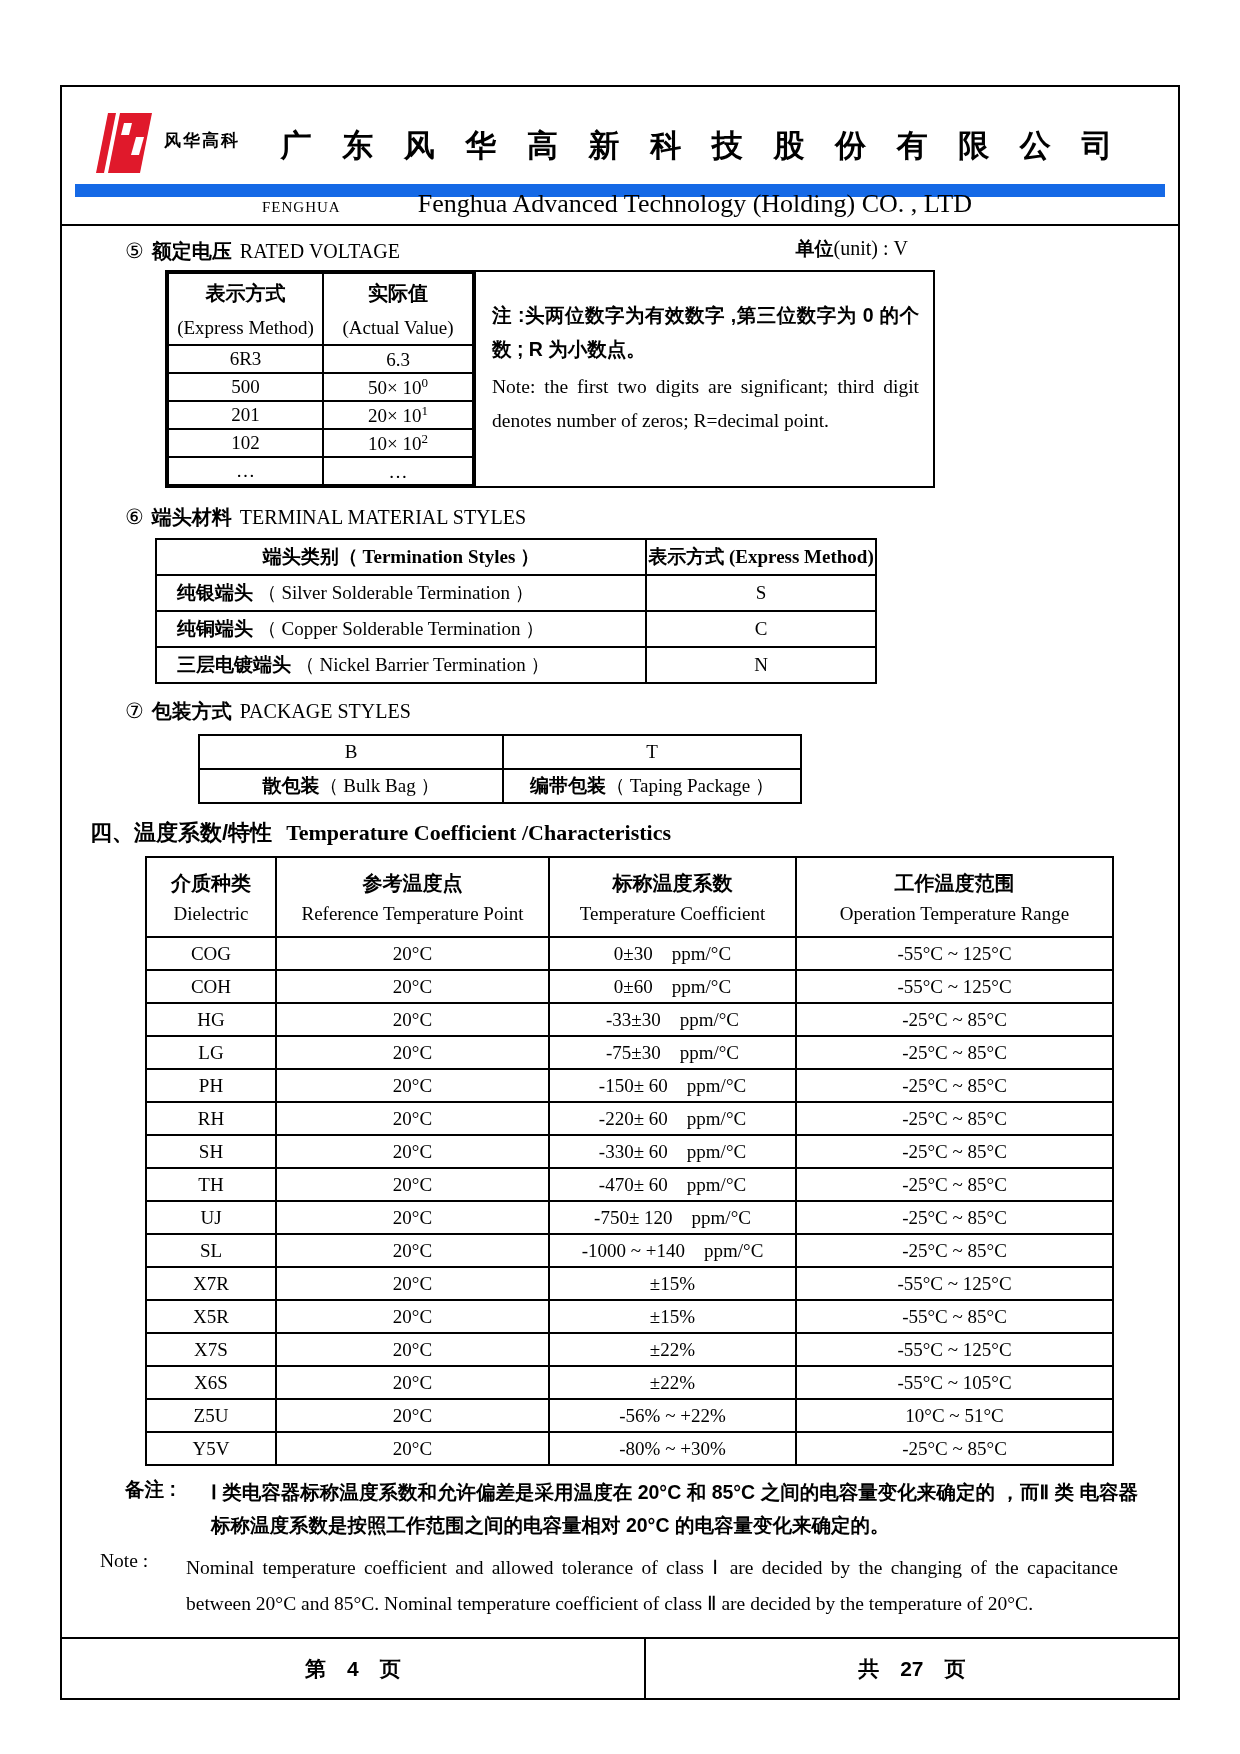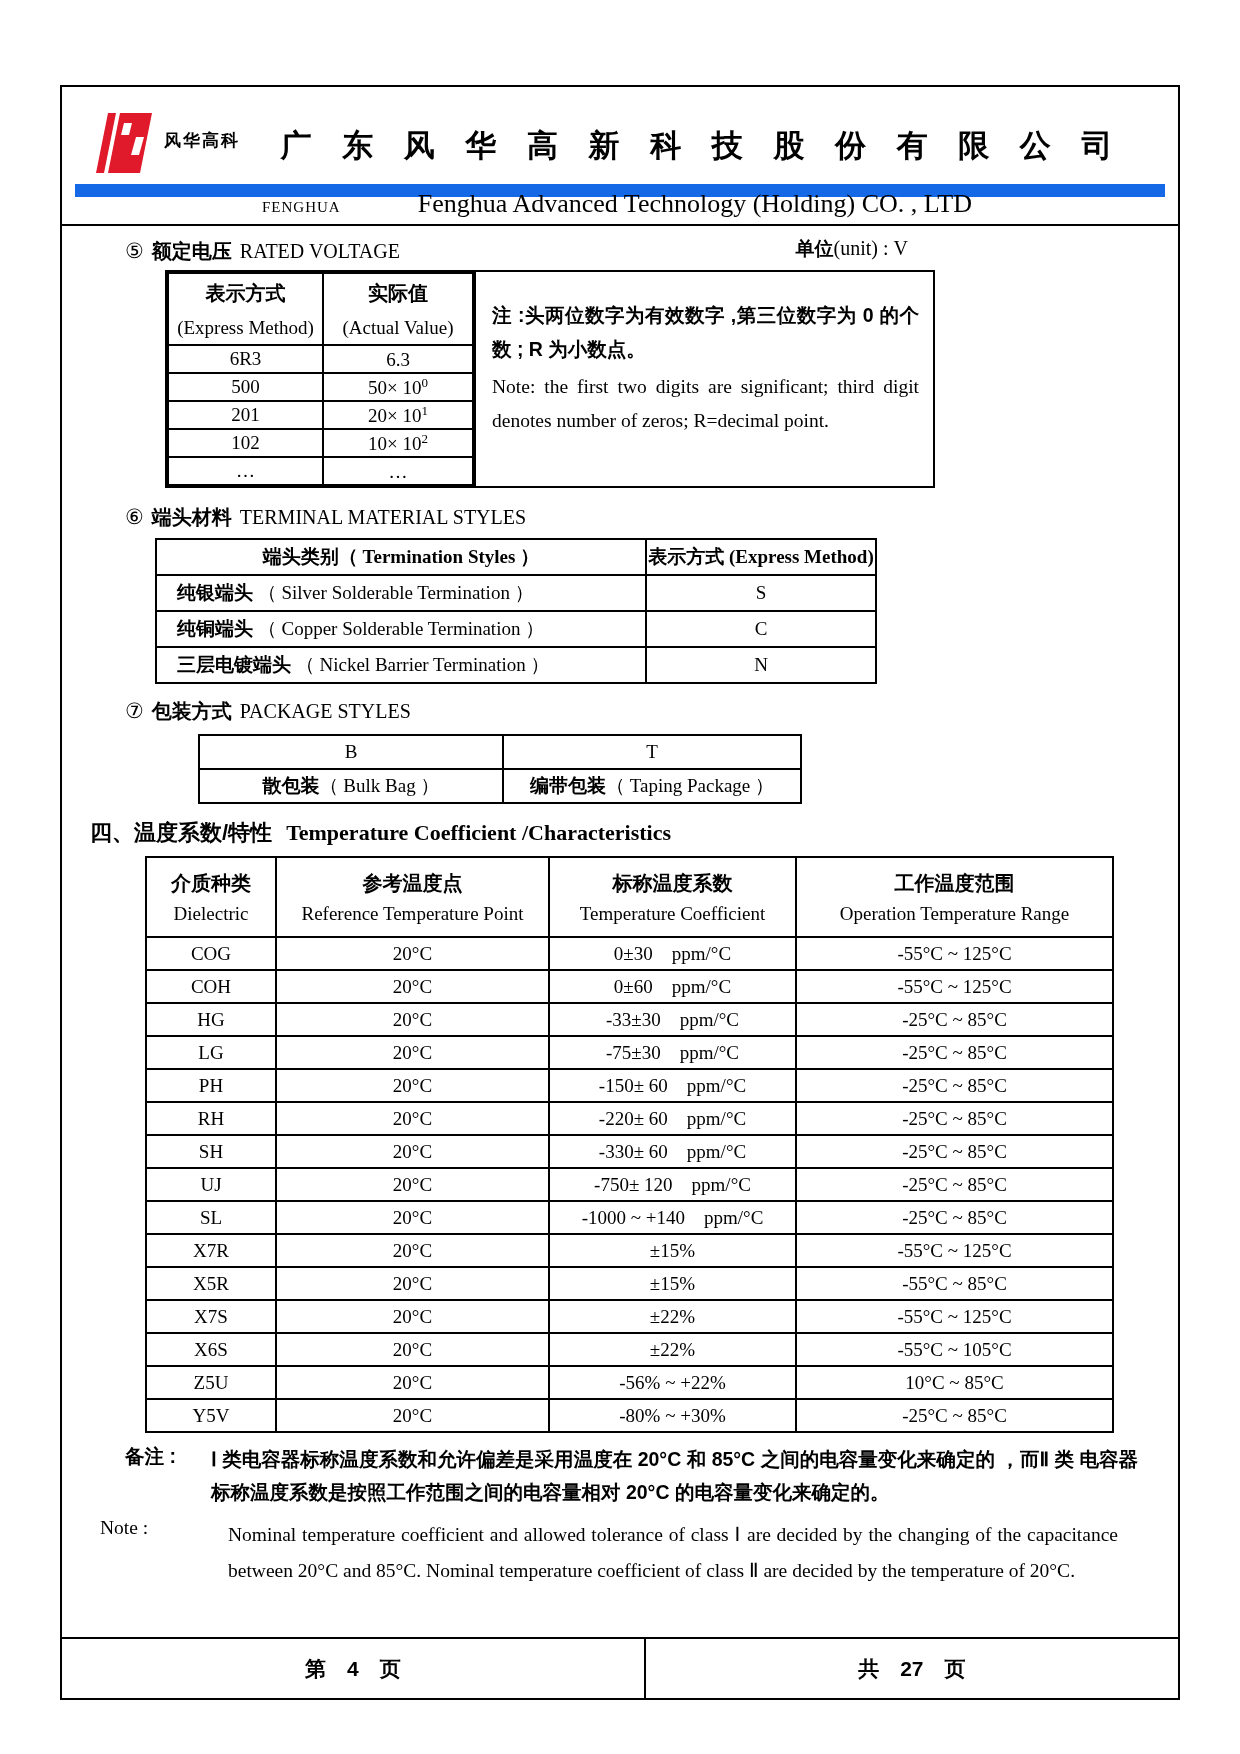--- a/index.html
+++ b/index.html
@@ -83,21 +83,21 @@
   .tc col:nth-child(4) { width: 317px; }
   .tc th { height: 80px; }
   .tc td { height: 33px; }
   .tc .hcn { font-size: 20px; margin-bottom: 6px; }
   .tc .hen { font-size: 19px; font-weight: normal; font-family: "Liberation Serif", serif; }
 
   
   .remark { display: flex; margin: 10px 0 0 0; }
   .remark .lbl { width: 80px; font-size: 19.5px; white-space: nowrap; }
   .remark .txt { flex: 1; font-size: 19.5px; line-height: 1.7; text-align: justify; padding-left: 6px; }
-  .note-en { display: flex; margin: 8px 0 0 -25px; gap: 42px; }
+  .note-en { display: flex; margin: 8px 0 0 -25px; }
   .note-en .lbl { width: 82px; font-size: 19.5px; white-space: nowrap; }
   .note-en .txt { flex: 1; font-size: 19.5px; line-height: 1.85; text-align: justify; padding-left: 4px; padding-right: 20px; }
 
   
   .footer {
     position: absolute; left: 0; right: 0; bottom: 0; height: 61px;
     border-top: 2px solid #000; display: flex;
   }
   .footer .cell { display: flex; align-items: center; justify-content: center; font-size: 21px; }
   .footer .cell.left { width: 52.3%; border-right: 2px solid #000; }
@@ -326,20 +326,26 @@
           <td>-220± 60 ppm/°C</td>
           <td>-25°C ~ 85°C</td>
         </tr>
           <tr>
           <td>SH</td>
           <td>20°C</td>
           <td>-330± 60 ppm/°C</td>
           <td>-25°C ~ 85°C</td>
         </tr>
           <tr>
+          <td>TH</td>
+          <td>20°C</td>
+          <td>-470± 60 ppm/°C</td>
+          <td>-25°C ~ 85°C</td>
+        </tr>
+          <tr>
           <td>UJ</td>
           <td>20°C</td>
           <td>-750± 120 ppm/°C</td>
           <td>-25°C ~ 85°C</td>
         </tr>
           <tr>
           <td>SL</td>
           <td>20°C</td>
           <td>-1000 ~ +140 ppm/°C</td>
           <td>-25°C ~ 85°C</td>
@@ -365,21 +371,21 @@
           <tr>
           <td>X6S</td>
           <td>20°C</td>
           <td>±22%</td>
           <td>-55°C ~ 105°C</td>
         </tr>
           <tr>
           <td>Z5U</td>
           <td>20°C</td>
           <td>-56% ~ +22%</td>
-          <td>10°C ~ 85°C</td>
+          <td>10°C ~ 51°C</td>
         </tr>
           <tr>
           <td>Y5V</td>
           <td>20°C</td>
           <td>-80% ~ +30%</td>
           <td>-25°C ~ 85°C</td>
         </tr>
         </tbody>
     </table>
 

